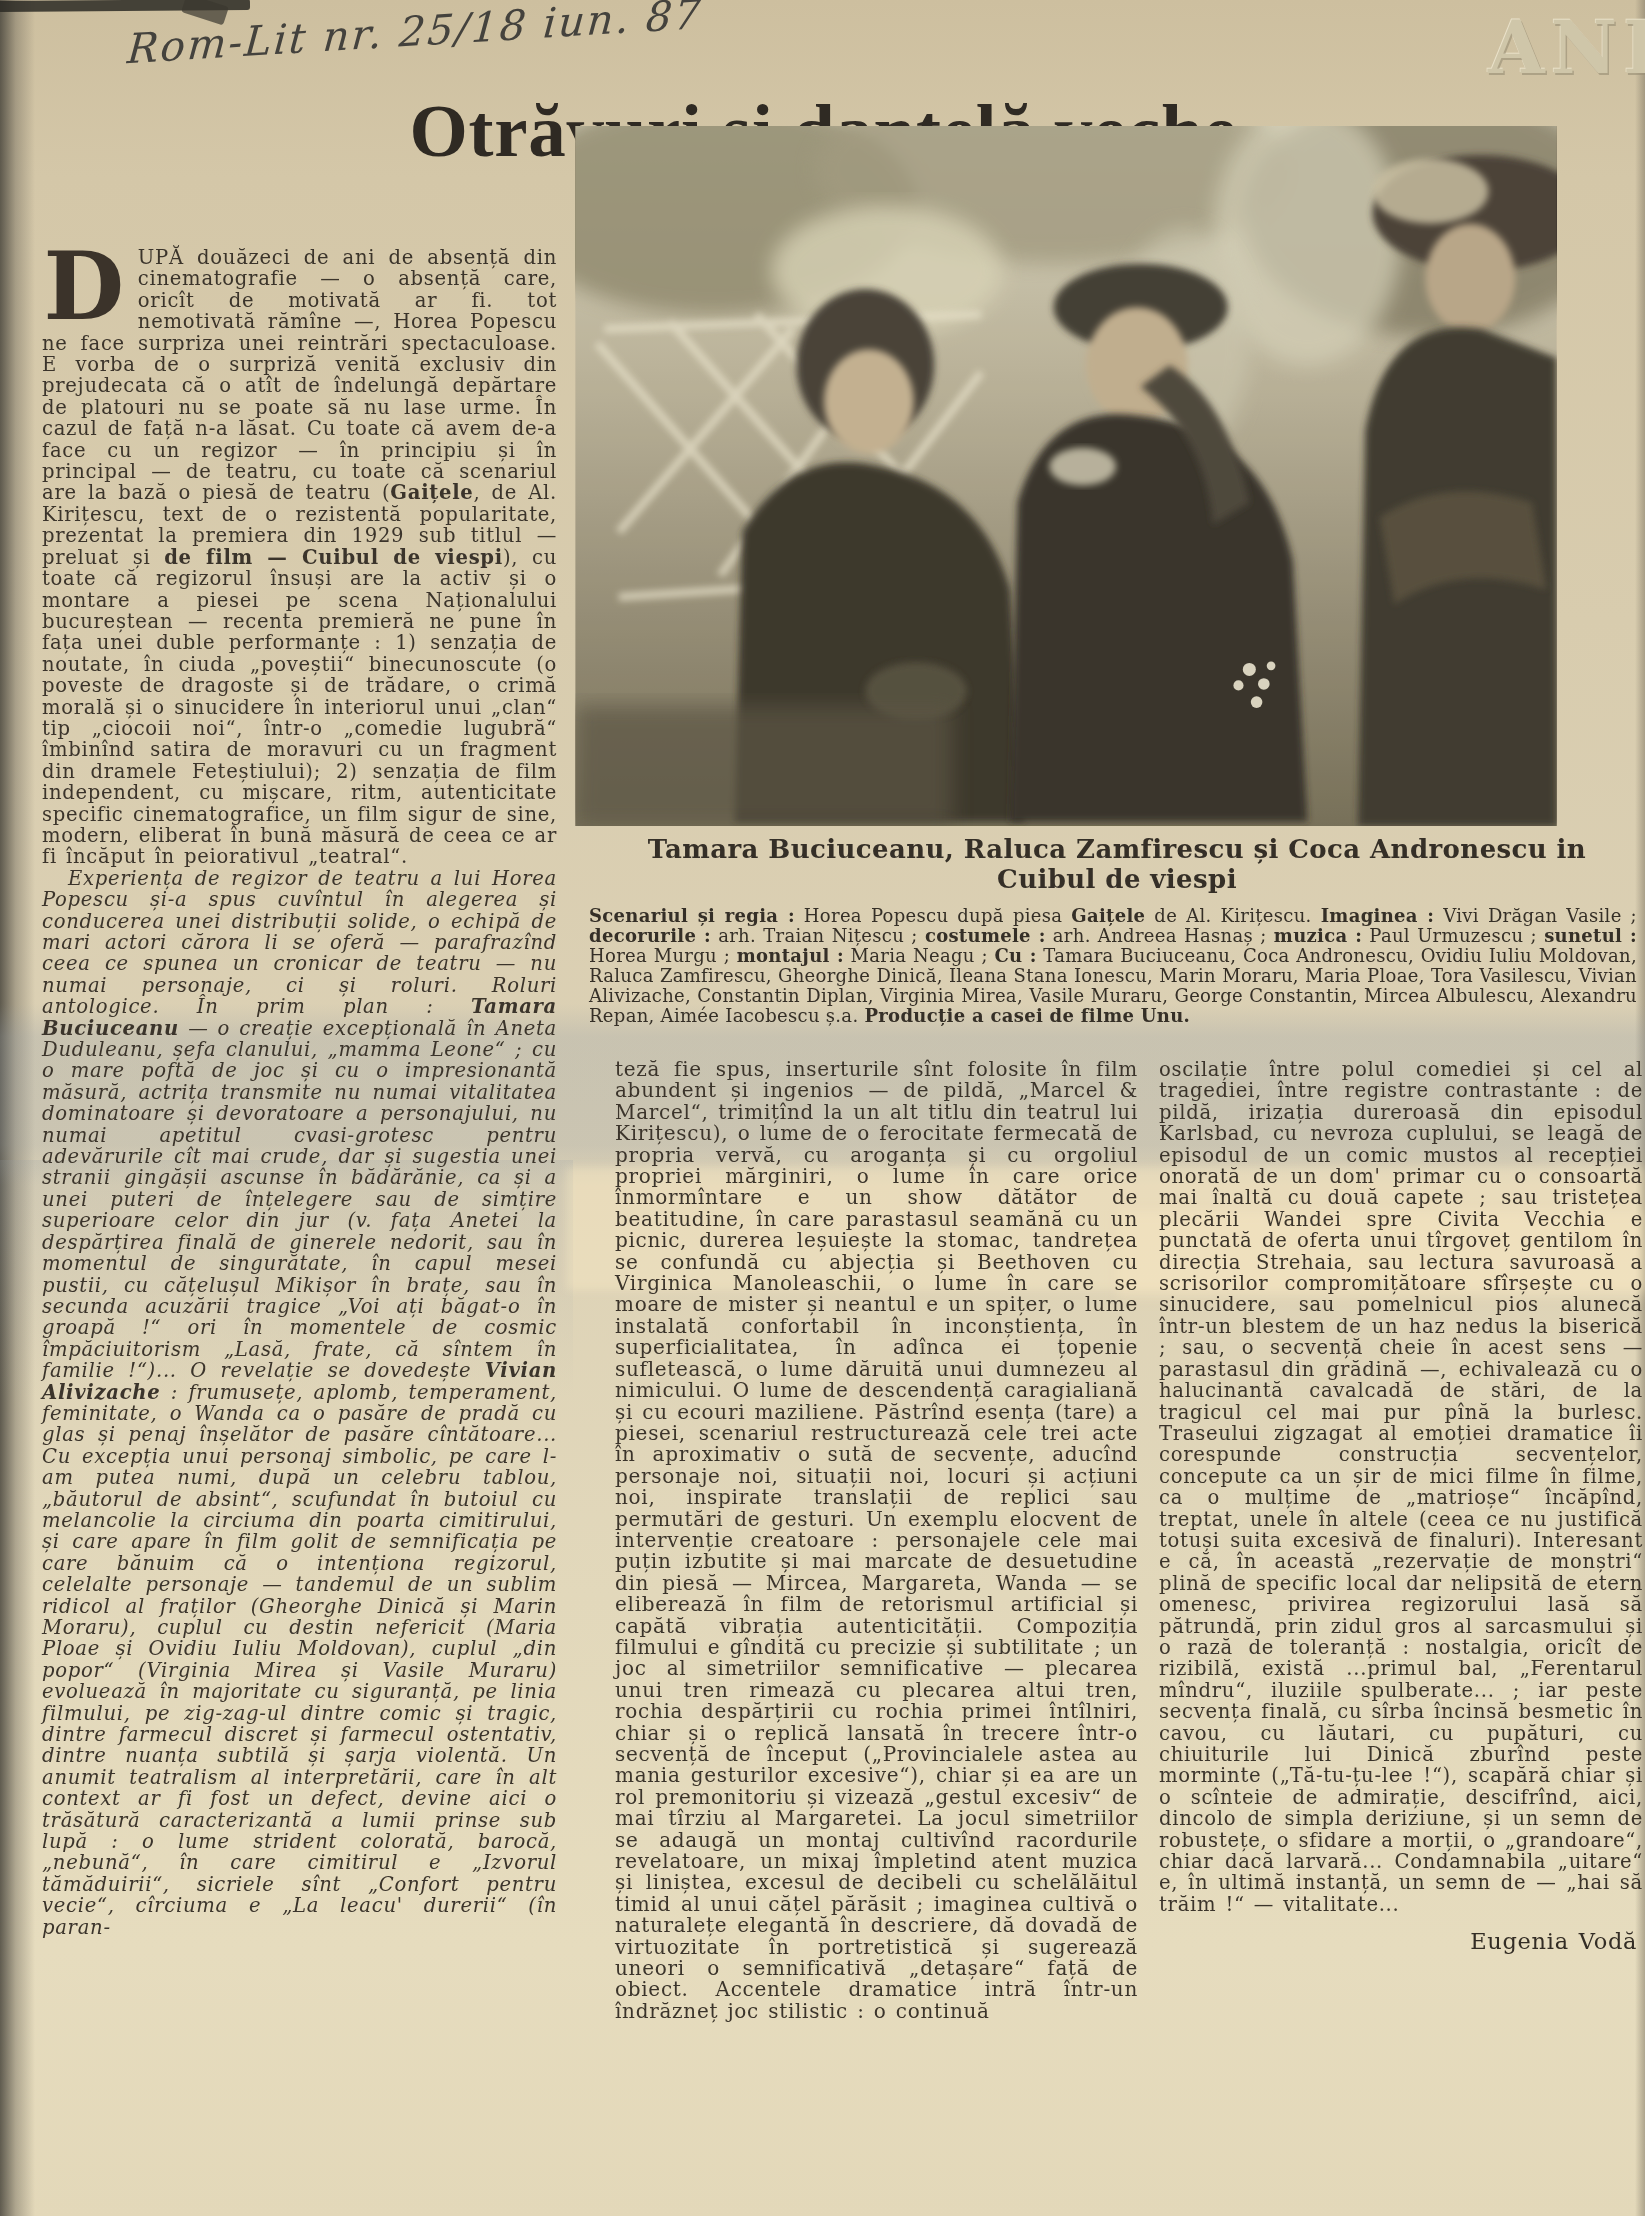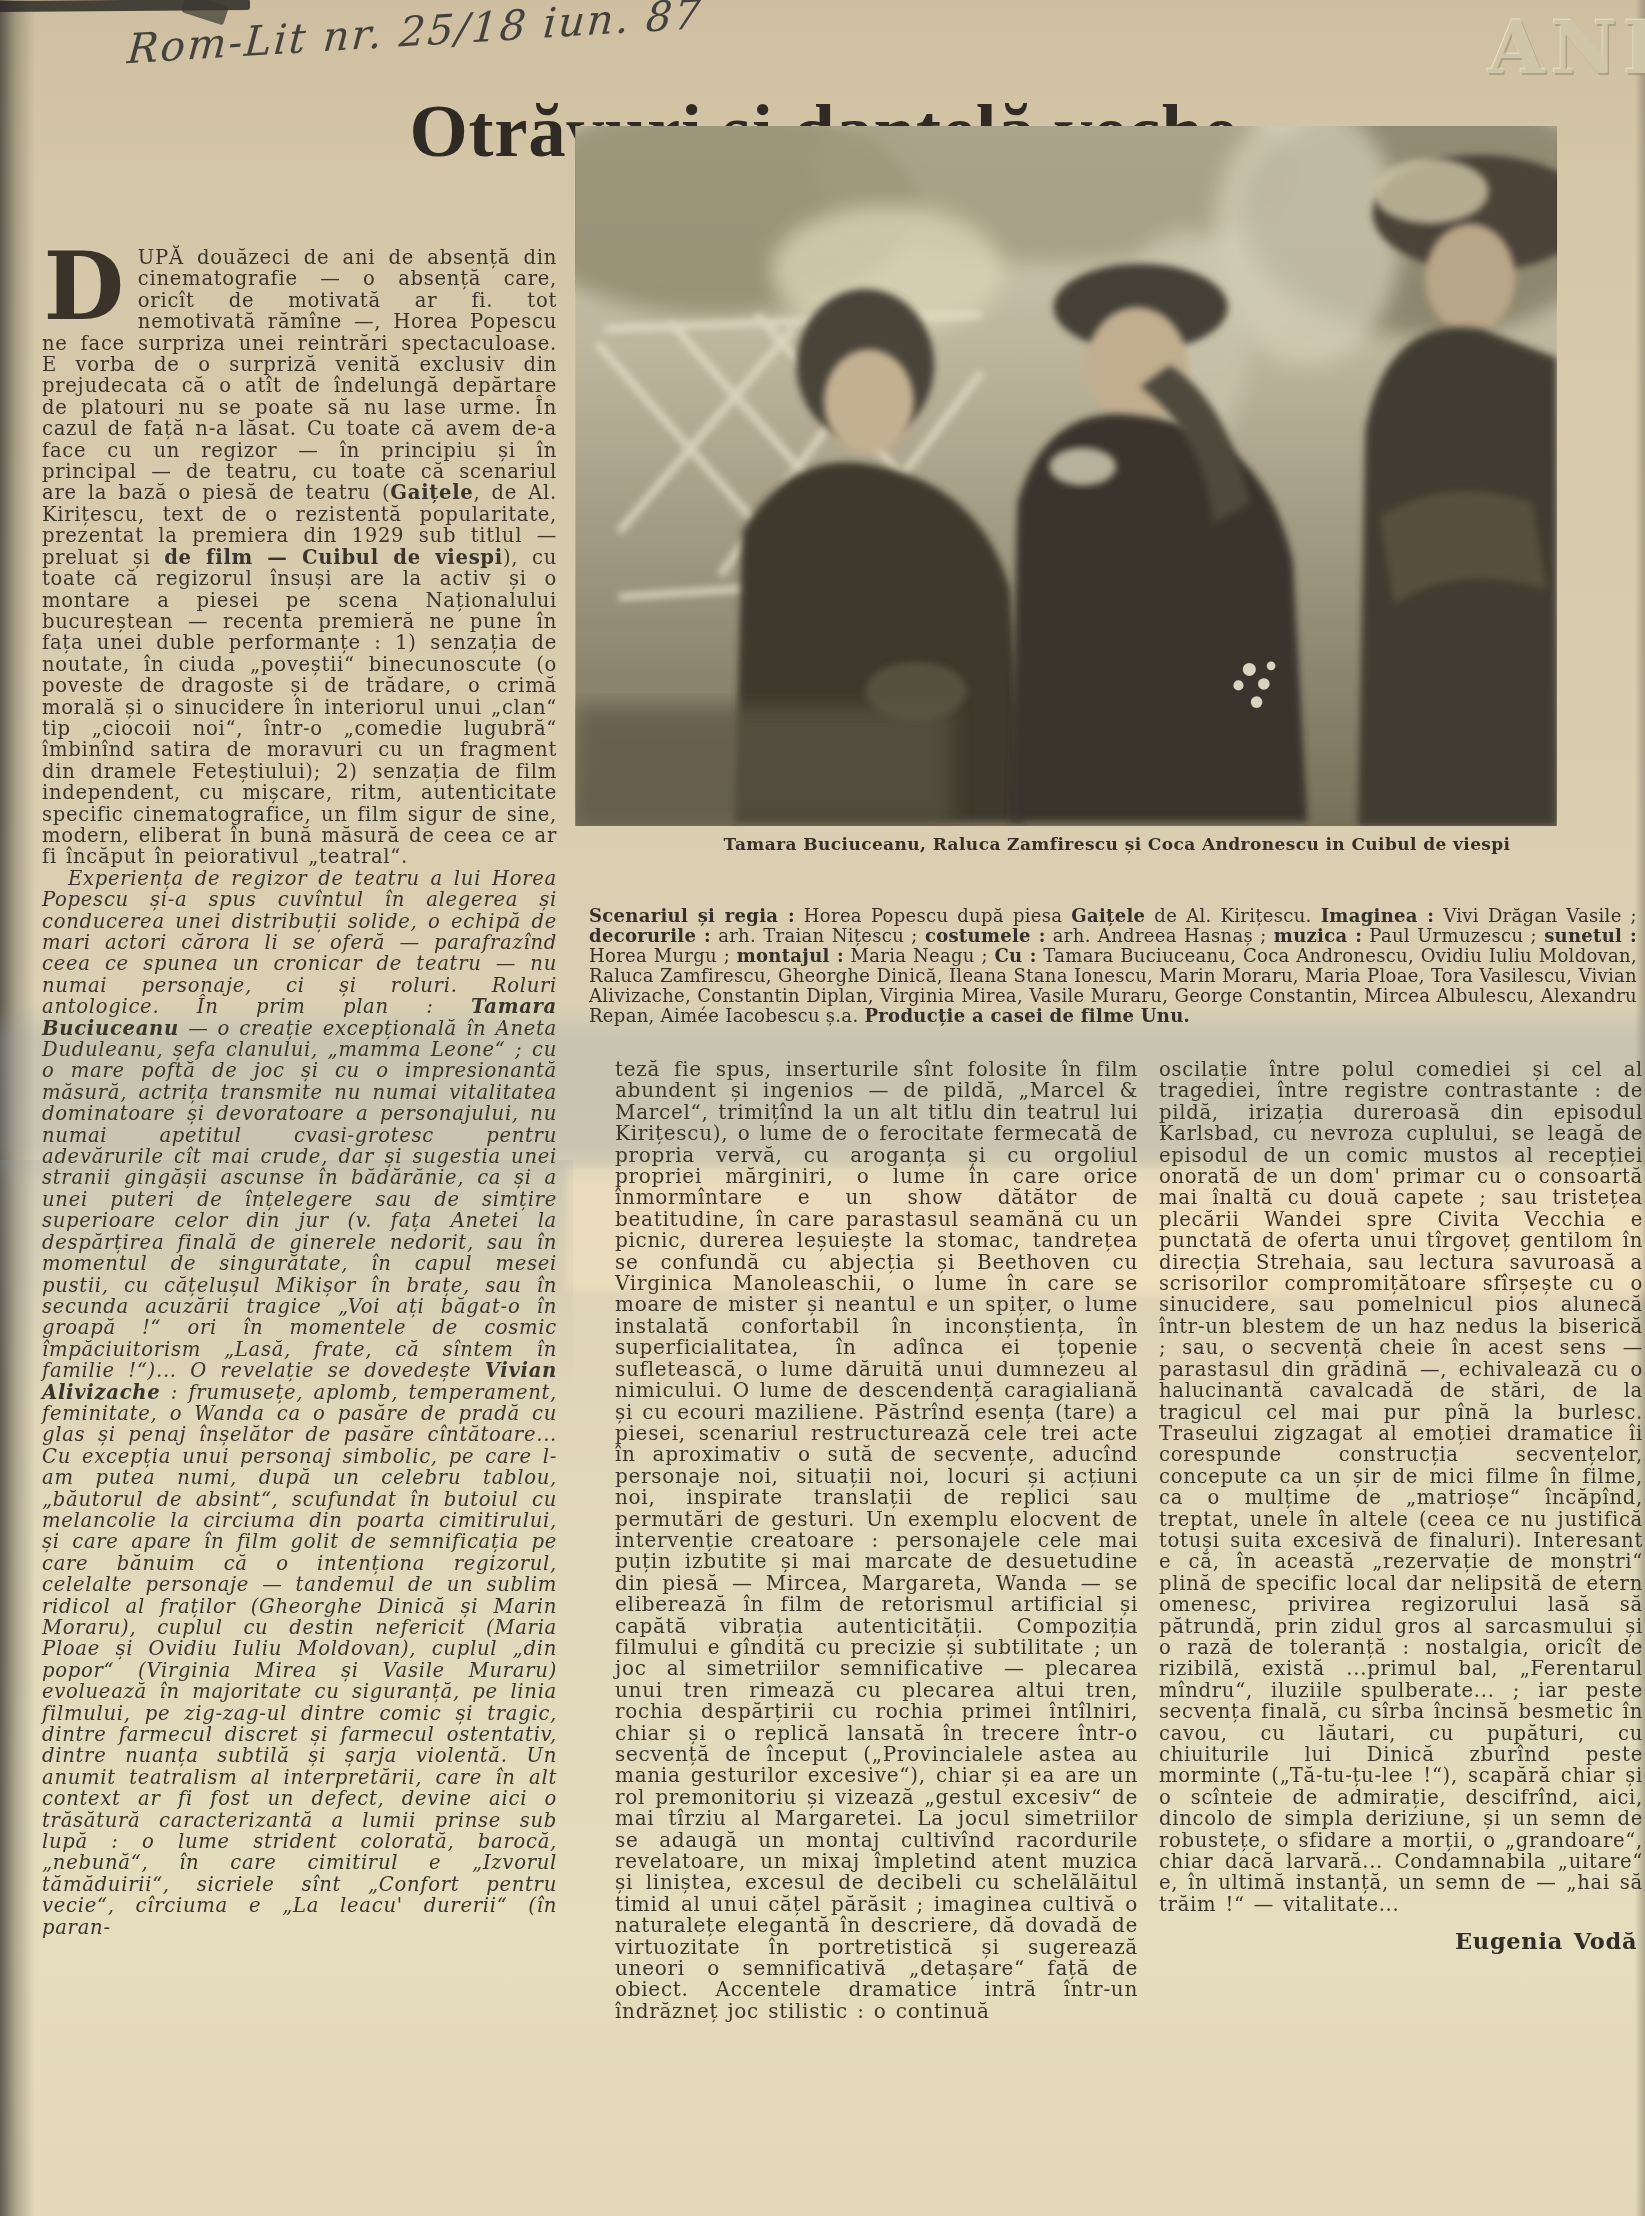--- a/index.html
+++ b/index.html
@@ -29,24 +29,24 @@
   .bodytext{font-size:19.6px;line-height:21.4px;letter-spacing:0.7px;word-spacing:2.2px;text-align:justify;color:#3b342b;}
   .col1{position:absolute;left:42px;top:247px;width:515px;}
   .col2{position:absolute;left:615px;top:1059px;width:523px;font-size:20px;}
   .col3{position:absolute;left:1159px;top:1059px;width:484px;}
   .bodytext p{margin:0;}
   .indent{text-indent:26px;font-style:italic;}
   .dropcap{float:left;font-size:93px;line-height:.78;font-weight:bold;color:#3b332a;margin:4.4px 13px 0 1.5px;}
 
   .photo{position:absolute;left:575px;top:126px;width:982px;height:700px;}
   .caption{position:absolute;left:602px;top:834px;width:1030px;text-align:center;
-    font-weight:bold;font-size:17px;letter-spacing:0.4px;color:#352f27;}
+    font-weight:bold;font-size:26px;letter-spacing:0.4px;color:#352f27;}
   .credits{position:absolute;left:589px;top:906px;width:1048px;
     font-size:18px;line-height:20px;letter-spacing:0.3px;text-align:justify;color:#352f27;}
-  .signature{text-align:right;font-weight:bold;font-size:22.5px;margin-top:16px;padding-right:5.8px;letter-spacing:0.7px;color:#332d25;}
+  .signature{text-align:right;font-weight:normal;font-size:22.5px;margin-top:16px;padding-right:5.8px;letter-spacing:0.7px;color:#332d25;}
 </style>
 </head>
 <body>
 
 <div class="page">
 
   <div class="edge-left"></div>
   <div class="edge-right"></div>
   <div class="corner-mark"></div>
   <div class="corner-mark2"></div>

